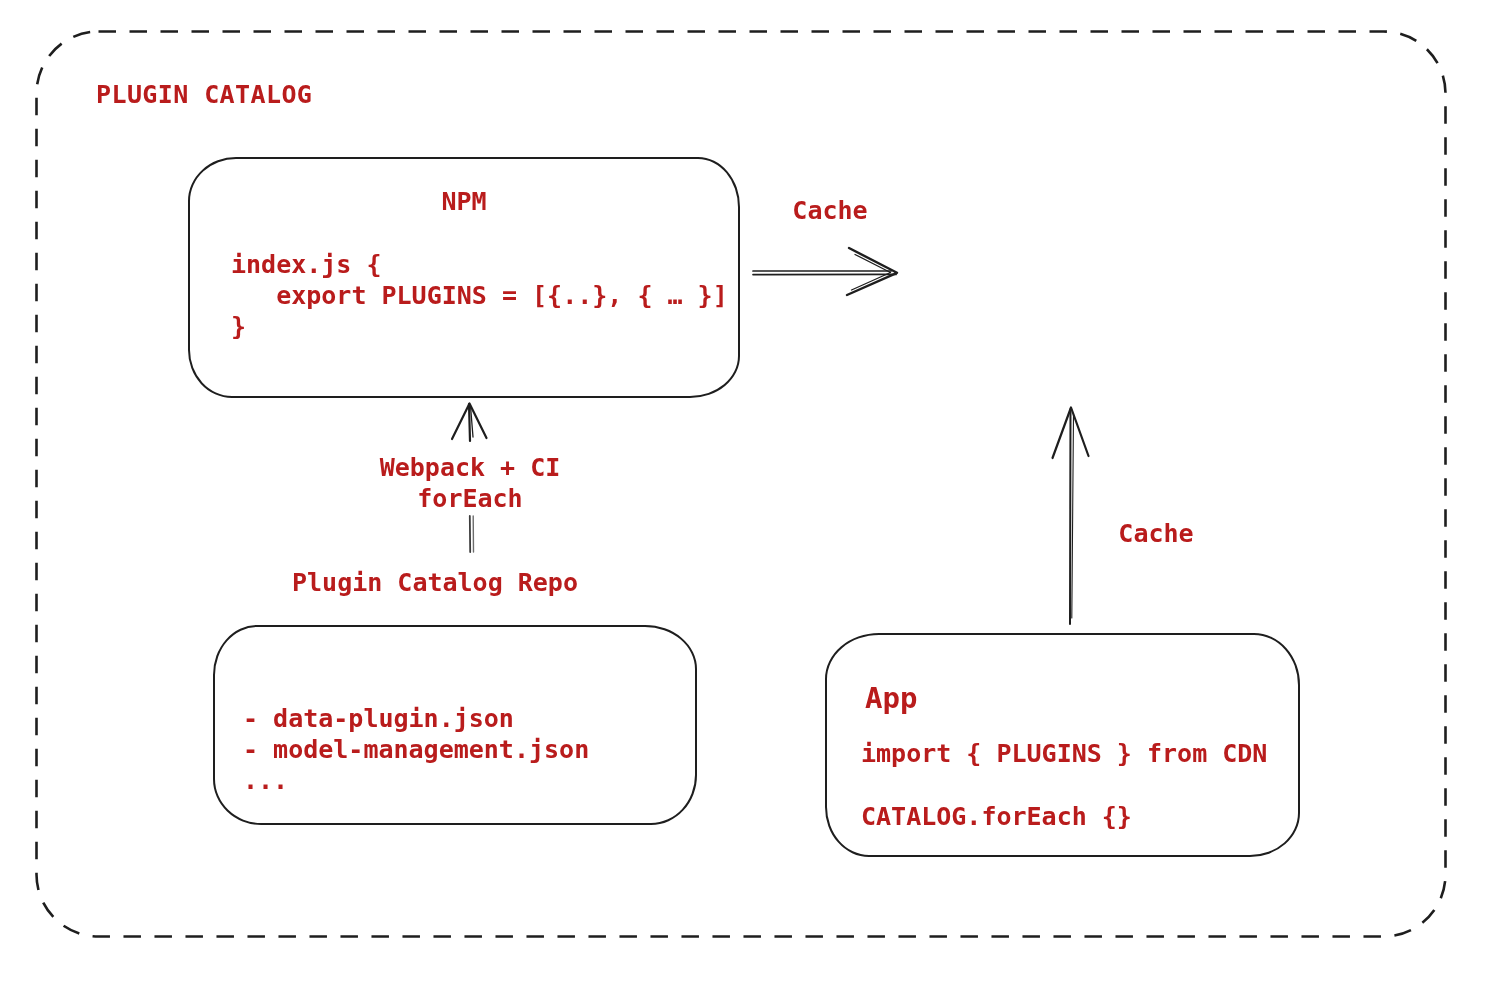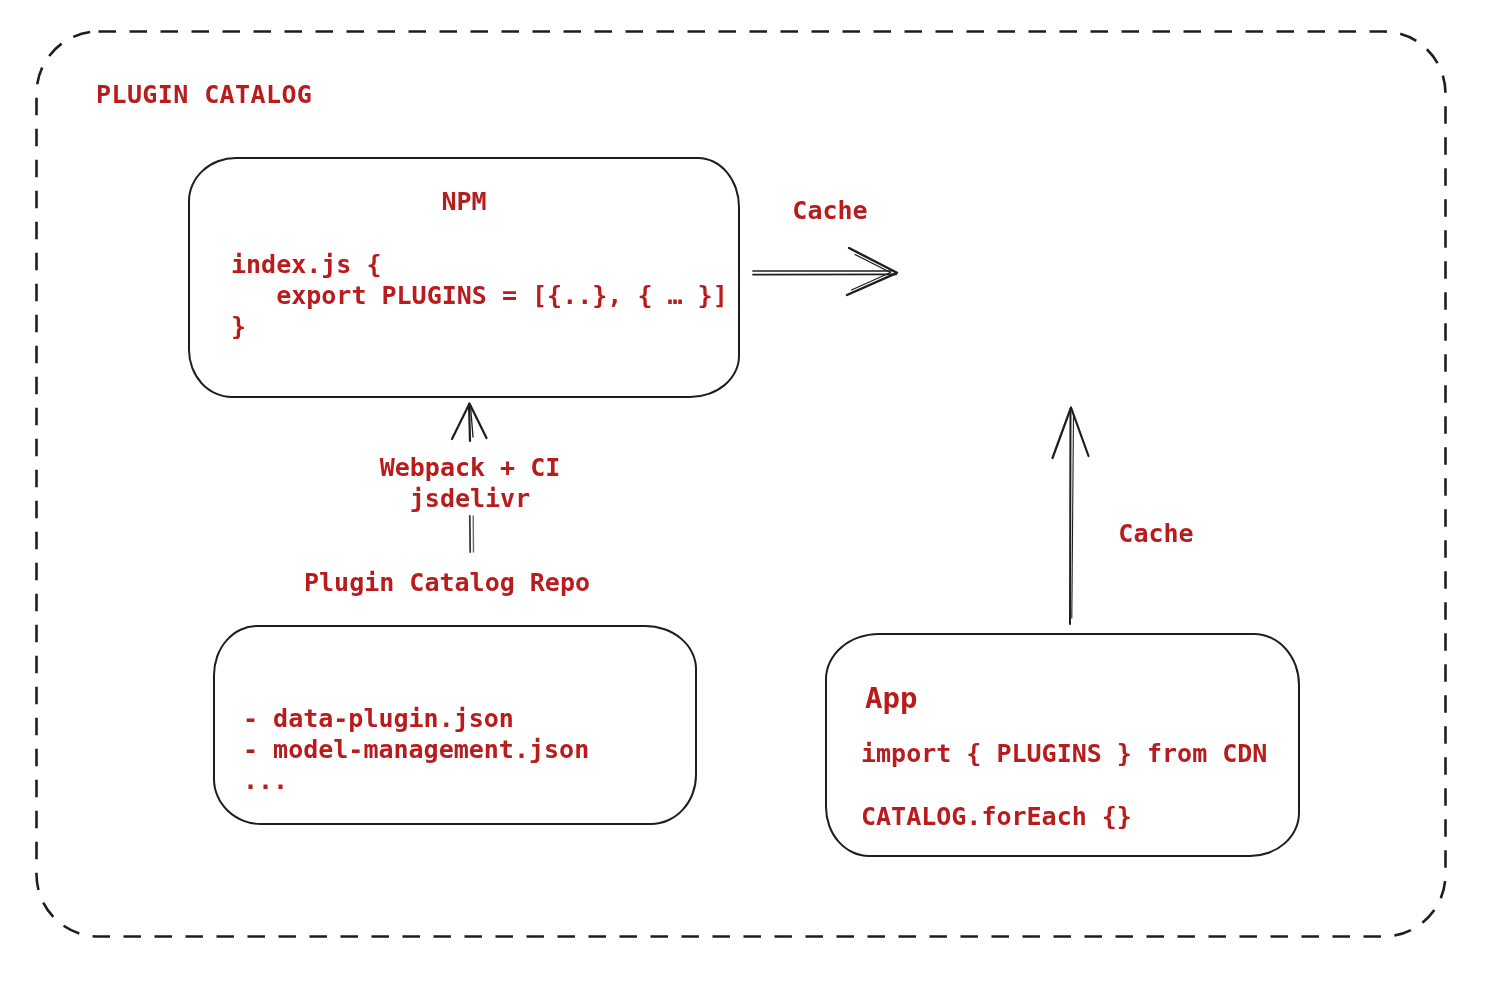--- a/index.html
+++ b/index.html
@@ -70,21 +70,21 @@
   .edge-label {
     position: absolute;
     font-size: 25px;
     text-align: center;
     background: #ffffff;
   }
   .label-cache { left: 779px; top: 188px; width: 102px; margin-top: 8px; }
   .label-import { left: 1106px; top: 519px; width: 100px; }
   .label-build { left: 369px; top: 452px; width: 202px; line-height: 31px; }
   .label-build span { display: block; }
-  .label-repo { left: 280px; top: 568px; width: 310px; text-align: right; font-size: 25px; }
+  .label-repo { left: 280px; top: 568px; width: 310px; text-align: center; font-size: 25px; }
 </style>
 </head>
 <body>
 
 <div class="canvas">
 
   <svg class="strokes" viewBox="0 0 1506 1002" xmlns="http://www.w3.org/2000/svg">
 
     <rect x="36.5" y="31.5" width="1409" height="905" rx="62" ry="62" fill="none" stroke="#1e1e1e" stroke-width="2.6" stroke-dasharray="17.5 13.5"></rect>
 
@@ -117,21 +117,21 @@
     <pre class="code code-npm">index.js {
    export PLUGINS = [{..}, { … }]
 }</pre>
   </div>
 
 
   <div class="edge-label label-cache">Cache</div>
 
   <div class="edge-label label-build">
     <span>Webpack + CI</span>
-    <span>jsdelivr</span>
+    <span>forEach</span>
   </div>
 
   <div class="abs label-repo">Plugin Catalog Repo</div>
   <div class="node node-repo">
     <pre class="code code-repo">- data-plugin.json
 - model-management.json
 ...</pre>
   </div>
 
   <div class="node node-app">

